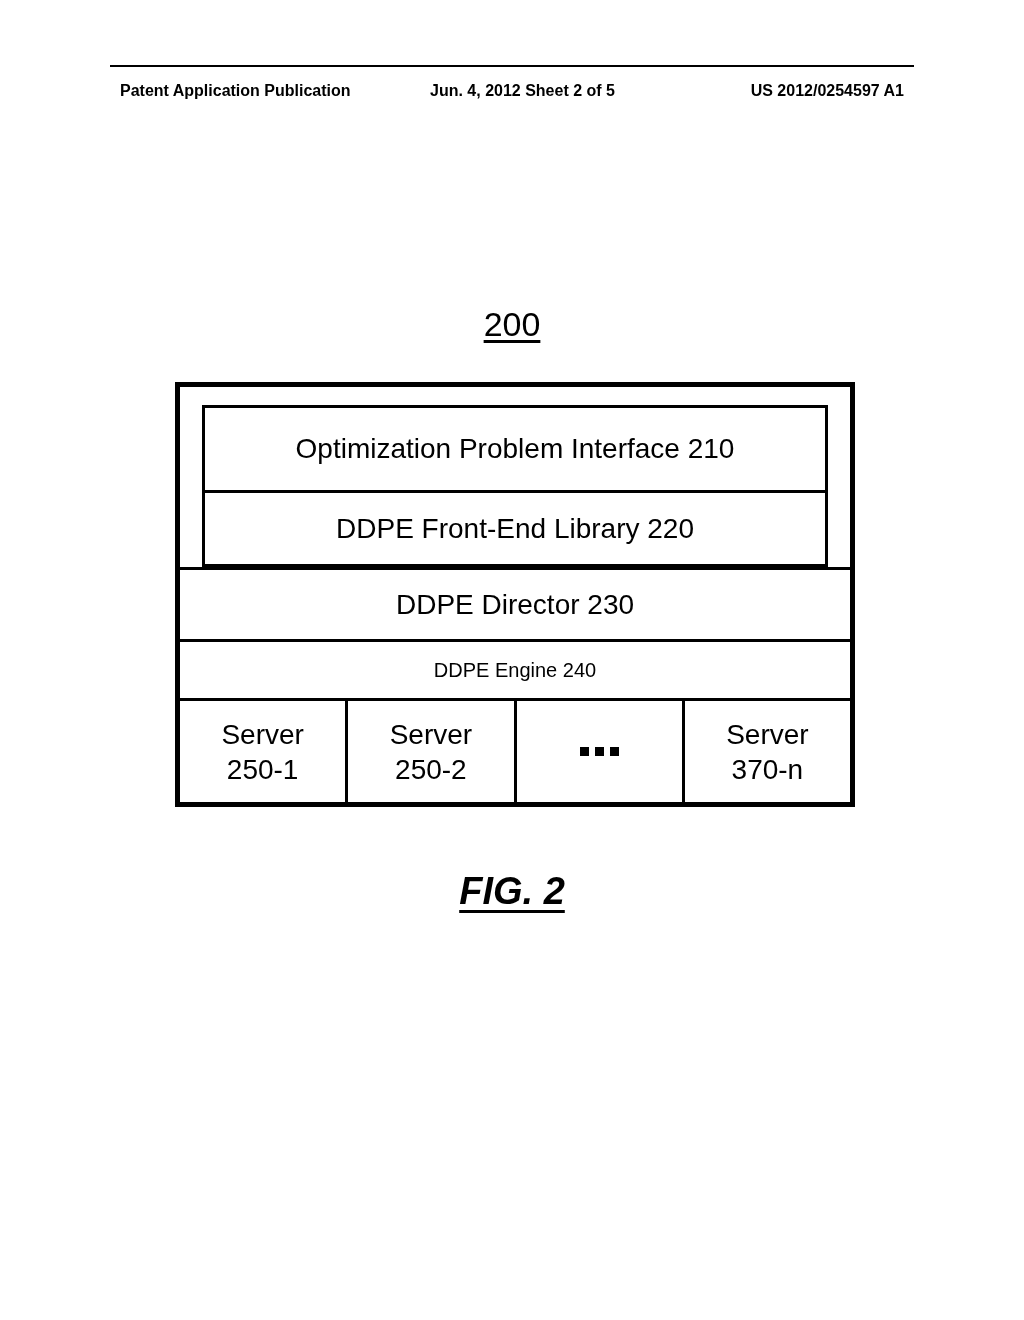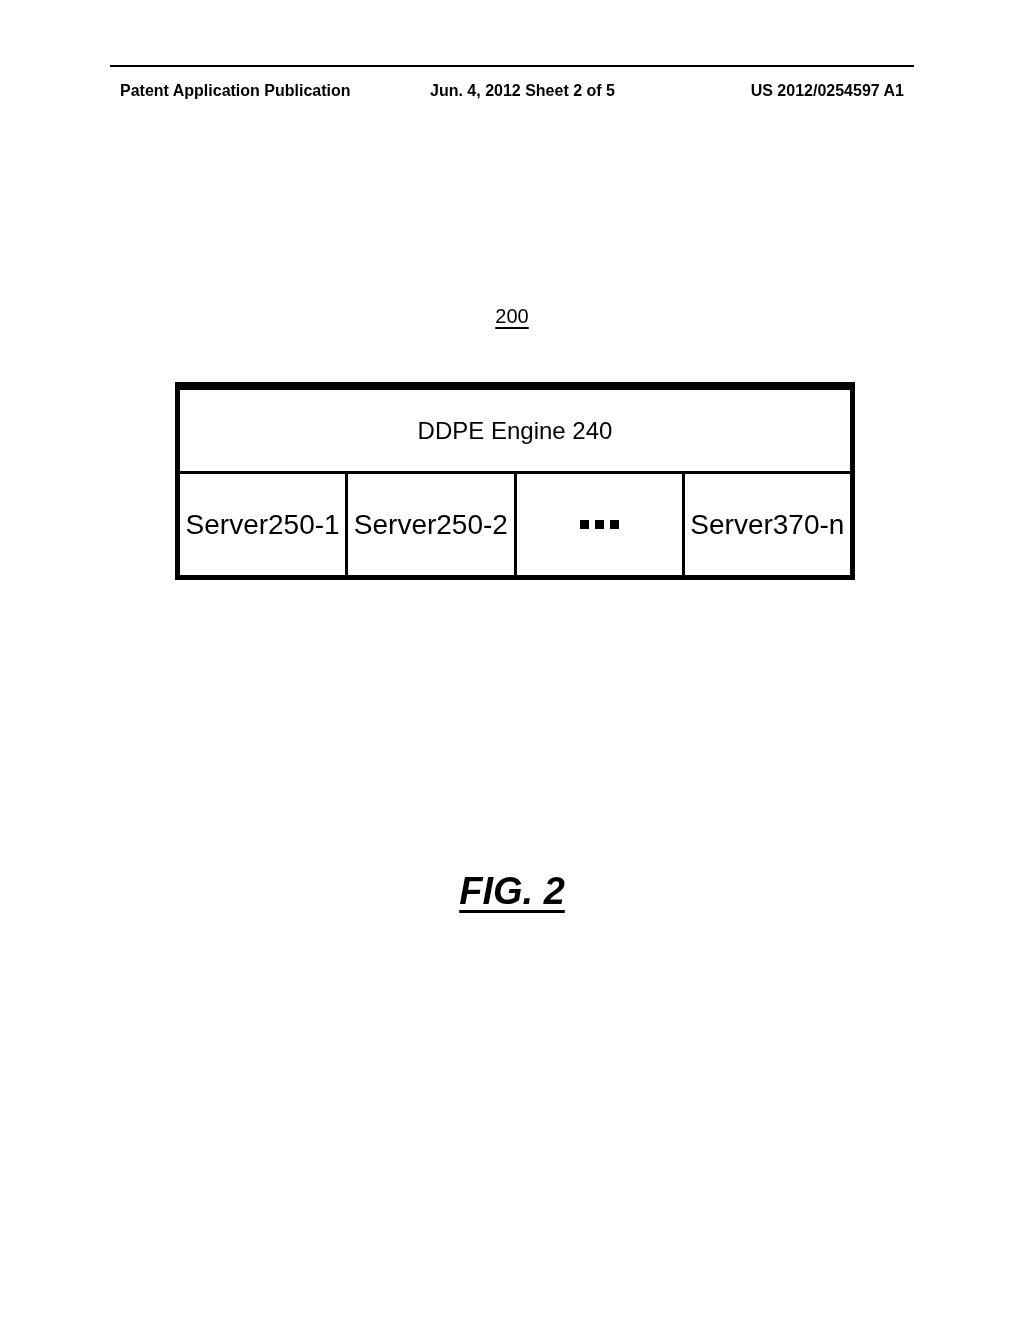--- a/index.html
+++ b/index.html
@@ -29,21 +29,21 @@
       font-weight: bold;
     }
     .header-left { left: 120px; }
     .header-center { left: 430px; }
     .header-right { right: 120px; }
     .figure-number {
       position: absolute;
       top: 305px;
       left: 50%;
       transform: translateX(-50%);
-      font-size: 20px;
+      font-size: 34px;
       text-decoration: underline;
       text-underline-offset: 4px;
     }
     .diagram {
       position: absolute;
       top: 382px;
       left: 175px;
       width: 680px;
       border: 5px solid #000;
     }
@@ -68,37 +68,37 @@
     }
     .block-230 {
       height: 72px;
       border-top: 3px solid #000;
       display: flex;
       align-items: center;
       justify-content: center;
       font-size: 28px;
     }
     .block-240 {
-      height: 84px;
+      height: 59px;
       border-top: 3px solid #000;
       display: flex;
       align-items: center;
       justify-content: center;
-      font-size: 24px;
+      font-size: 20px;
     }
     .servers-row {
       display: flex;
       height: 104px;
       border-top: 3px solid #000;
     }
     .server-cell {
       flex: 1;
       border-right: 3px solid #000;
       display: flex;
-      flex-direction: row;
+      flex-direction: column;
       align-items: center;
       justify-content: center;
       font-size: 28px;
       line-height: 1.25;
     }
     .server-cell:last-child {
       border-right: none;
     }
     .ellipsis-cell {
       display: flex;
@@ -131,20 +131,23 @@
 <body>
 
 <div class="header-line"></div>
 <div class="header-text header-left">Patent Application Publication</div>
 <div class="header-text header-center">Jun. 4, 2012  Sheet 2 of 5</div>
 <div class="header-text header-right">US 2012/0254597 A1</div>
 
 <div class="figure-number">200</div>
 
 <div class="diagram">
+  <div class="block-210">Optimization Problem Interface  210</div>
+  <div class="block-220">DDPE Front-End Library  220</div>
+  <div class="block-230">DDPE Director 230</div>
   <div class="block-240">DDPE Engine 240</div>
   <div class="servers-row">
     <div class="server-cell">
       <div>Server</div>
       <div>250-1</div>
     </div>
     <div class="server-cell">
       <div>Server</div>
       <div>250-2</div>
     </div>

